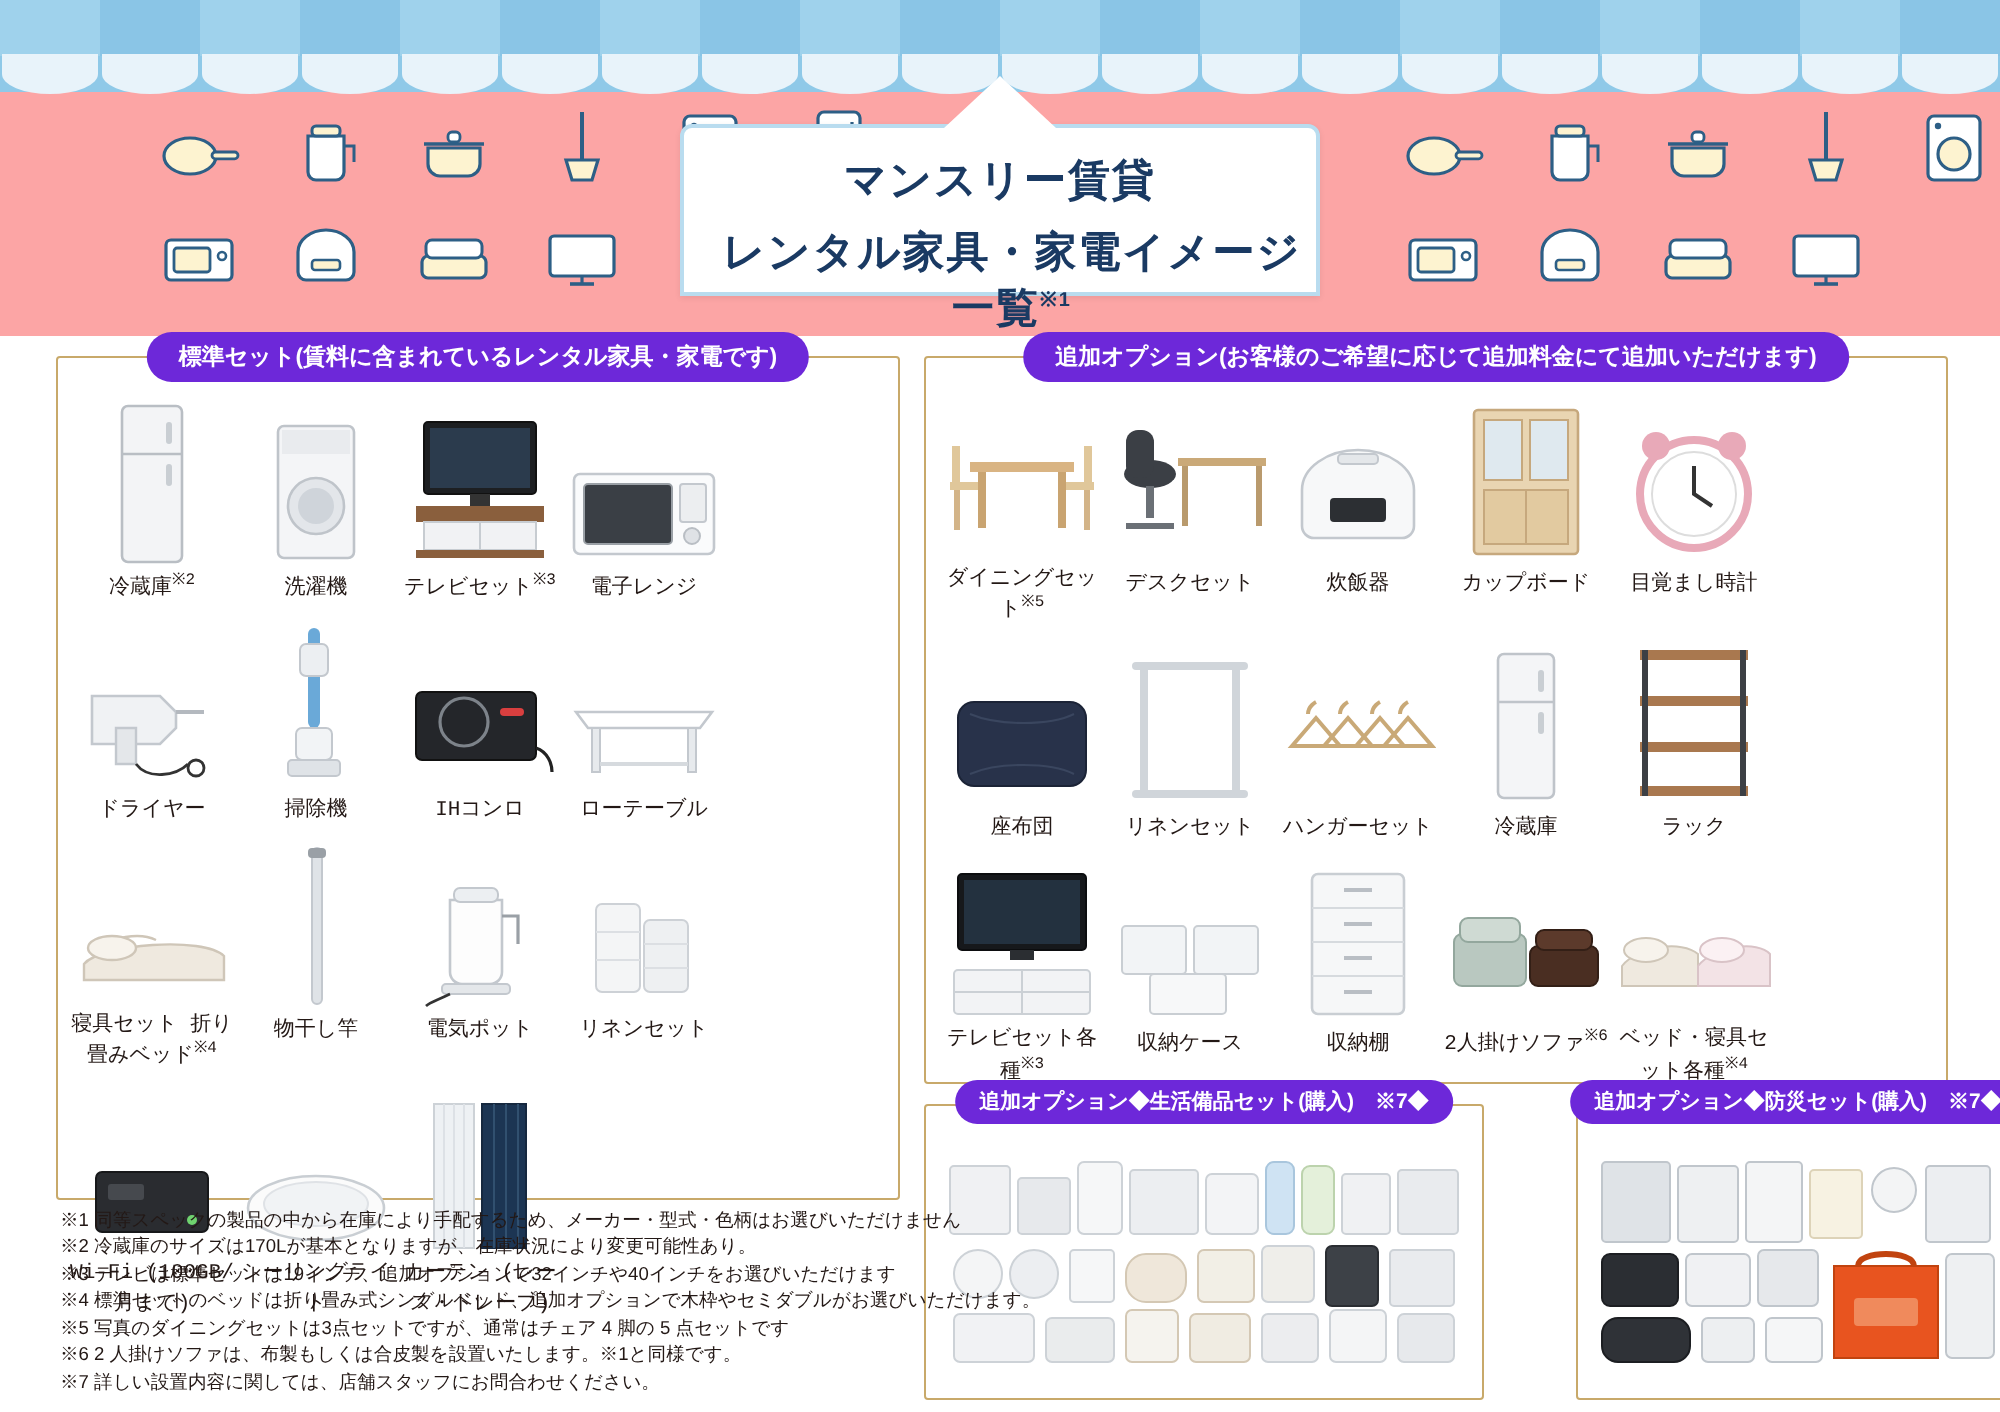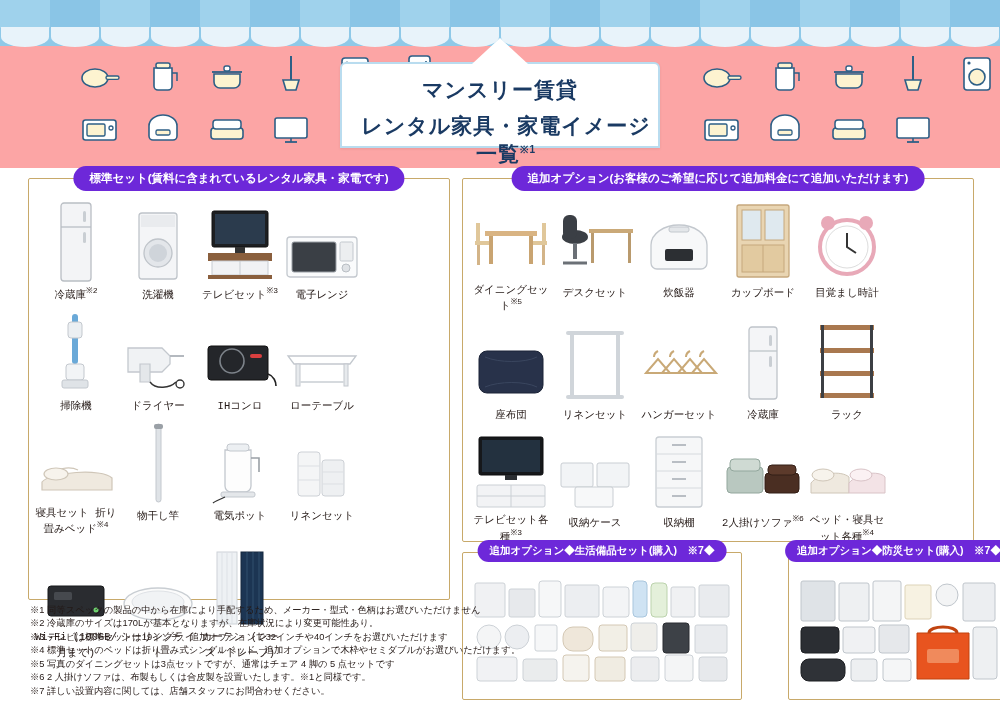--- a/index.html
+++ b/index.html
@@ -347,41 +347,41 @@
               <rect x="9" y="13" width="44" height="30" rx="2" fill="#3a3f45" stroke="#9aa0a6"></rect>
               <rect x="57" y="13" width="13" height="19" rx="1.5" fill="#eceef0" stroke="#c3c8ce"></rect>
               <circle cx="63" cy="39" r="4" fill="#dfe2e6" stroke="#b9bec4"></circle>
             </svg>
         </div>
         <div class="cap"><span>電子レンジ</span><sup></sup></div>
       </div>
 
       <div class="cell">
         <div class="art">
-          <svg width="34" height="84" viewBox="0 0 34 84">
-              <rect x="13" y="4" width="6" height="50" rx="3" fill="#6aa9d8"></rect>
-              <rect x="9" y="12" width="14" height="16" rx="3" fill="#eceff2" stroke="#c3c8ce"></rect>
-              <rect x="7" y="54" width="18" height="16" rx="3" fill="#f2f4f6" stroke="#c3c8ce"></rect>
-              <rect x="3" y="70" width="26" height="8" rx="2" fill="#dfe3e7" stroke="#c3c8ce"></rect>
-            </svg>
-        </div>
-        <div class="cap"><span>掃除機</span><sup></sup></div>
-      </div>
-
-      <div class="cell">
-        <div class="art">
           <svg width="76" height="64" viewBox="0 0 76 64">
               <path d="M8 18h34l8 8v8l-8 8H8z" fill="#f0f2f4" stroke="#c3c8ce" stroke-width="1.3"></path>
               <path d="M20 34h10v18H20z" fill="#e4e7ea" stroke="#c3c8ce" stroke-width="1.2"></path>
               <path d="M50 26h14" stroke="#b4b9bf" stroke-width="2"></path>
               <path d="M30 52c6 8 20 6 26 0" fill="none" stroke="#333" stroke-width="1.4"></path>
               <circle cx="60" cy="54" r="4" fill="none" stroke="#333" stroke-width="1.4"></circle>
             </svg>
         </div>
         <div class="cap"><span>ドライヤー</span><sup></sup></div>
+      </div>
+
+      <div class="cell">
+        <div class="art">
+          <svg width="34" height="84" viewBox="0 0 34 84">
+              <rect x="13" y="4" width="6" height="50" rx="3" fill="#6aa9d8"></rect>
+              <rect x="9" y="12" width="14" height="16" rx="3" fill="#eceff2" stroke="#c3c8ce"></rect>
+              <rect x="7" y="54" width="18" height="16" rx="3" fill="#f2f4f6" stroke="#c3c8ce"></rect>
+              <rect x="3" y="70" width="26" height="8" rx="2" fill="#dfe3e7" stroke="#c3c8ce"></rect>
+            </svg>
+        </div>
+        <div class="cap"><span>掃除機</span><sup></sup></div>
       </div>
 
       <div class="cell">
         <div class="art">
           <svg width="76" height="60" viewBox="0 0 76 60">
               <rect x="6" y="12" width="60" height="34" rx="3" fill="#24262a" stroke="#111"></rect>
               <circle cx="30" cy="27" r="12" fill="none" stroke="#7d838a" stroke-width="1.6"></circle>
               <rect x="48" y="20" width="12" height="4" rx="2" fill="#d93f3f"></rect>
               <path d="M66 40c6 2 8 8 8 12" fill="none" stroke="#222" stroke-width="1.6"></path>
             </svg>

